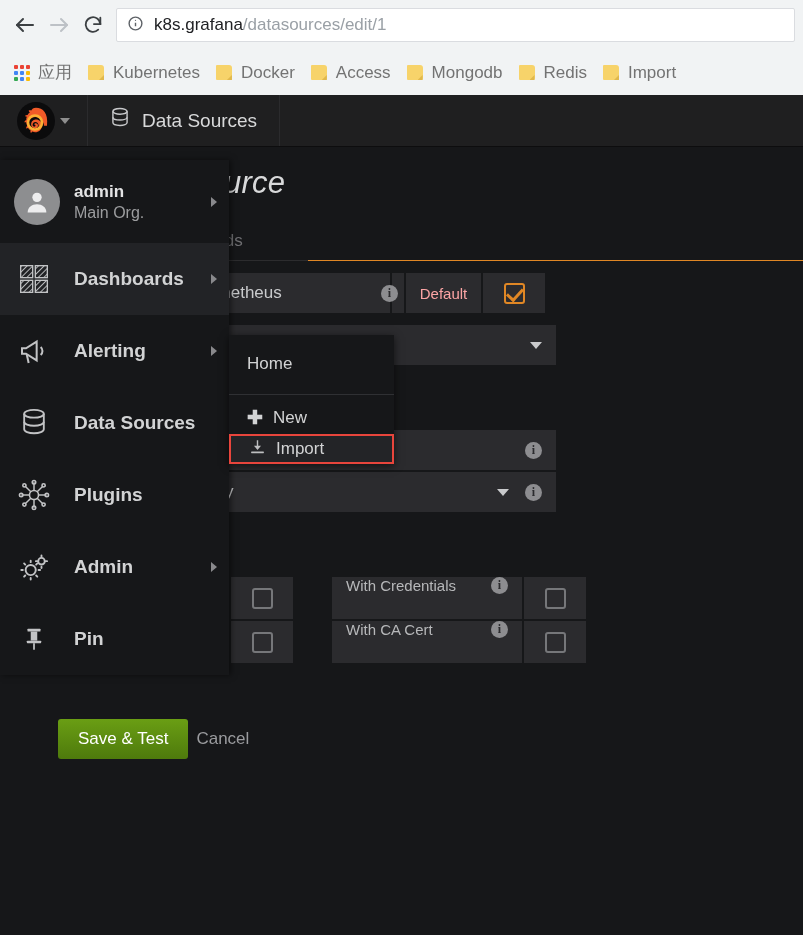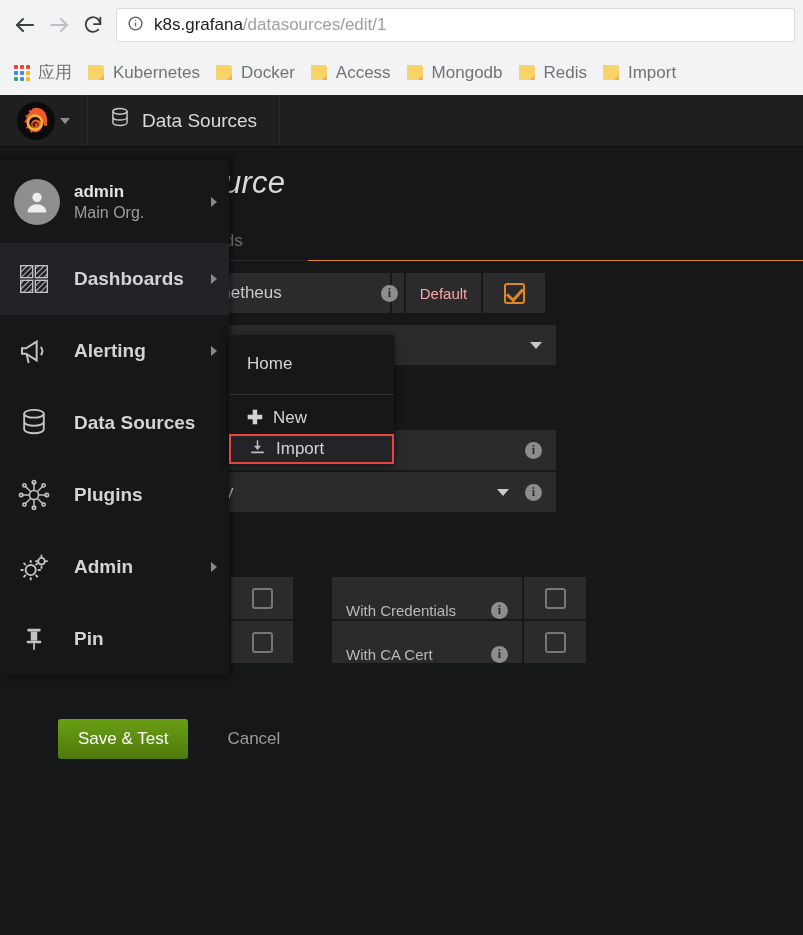--- a/index.html
+++ b/index.html
@@ -150,24 +150,24 @@
   }
 
   .section-heading {
     font-size: 20px; color: #b6b7b9; margin-top: 30px; font-weight: 400;
   }
 
   #http-auth-grid { margin-top: 12px; }
   .auth-row { display: flex; gap: 2px; margin-bottom: 2px; }
   .auth-label {
     background: #2b2b2e; color: #b7b8ba; font-size: 15px;
-    height: 42px; display: flex; align-items: flex-end; padding: 0 14px; margin-left: 37px;
-  }
-
-  #action-bar { display: flex; align-items: flex-end; gap: 35px; margin-top: 56px; }
+    height: 42px; display: flex; align-items: flex-start; padding: 0 14px; margin-left: 37px;
+  }
+
+  #action-bar { display: flex; align-items: flex-end; gap: 4px; margin-top: 56px; }
   .btn {
     height: 40px; padding: 0 20px; border: none; border-radius: 3px;
     font-size: 17px; color: #fff; font-family: "Liberation Sans", sans-serif;
     display: flex; align-items: center; justify-content: center;
   }
   #save-test-btn { background: linear-gradient(#6a9e14, #4e7a0c); }
   #delete-btn { background: linear-gradient(#ec4711, #dd3d08); }
   #cancel-btn { background: transparent; color: #9a9b9e; padding: 0 4px; }
 
   

